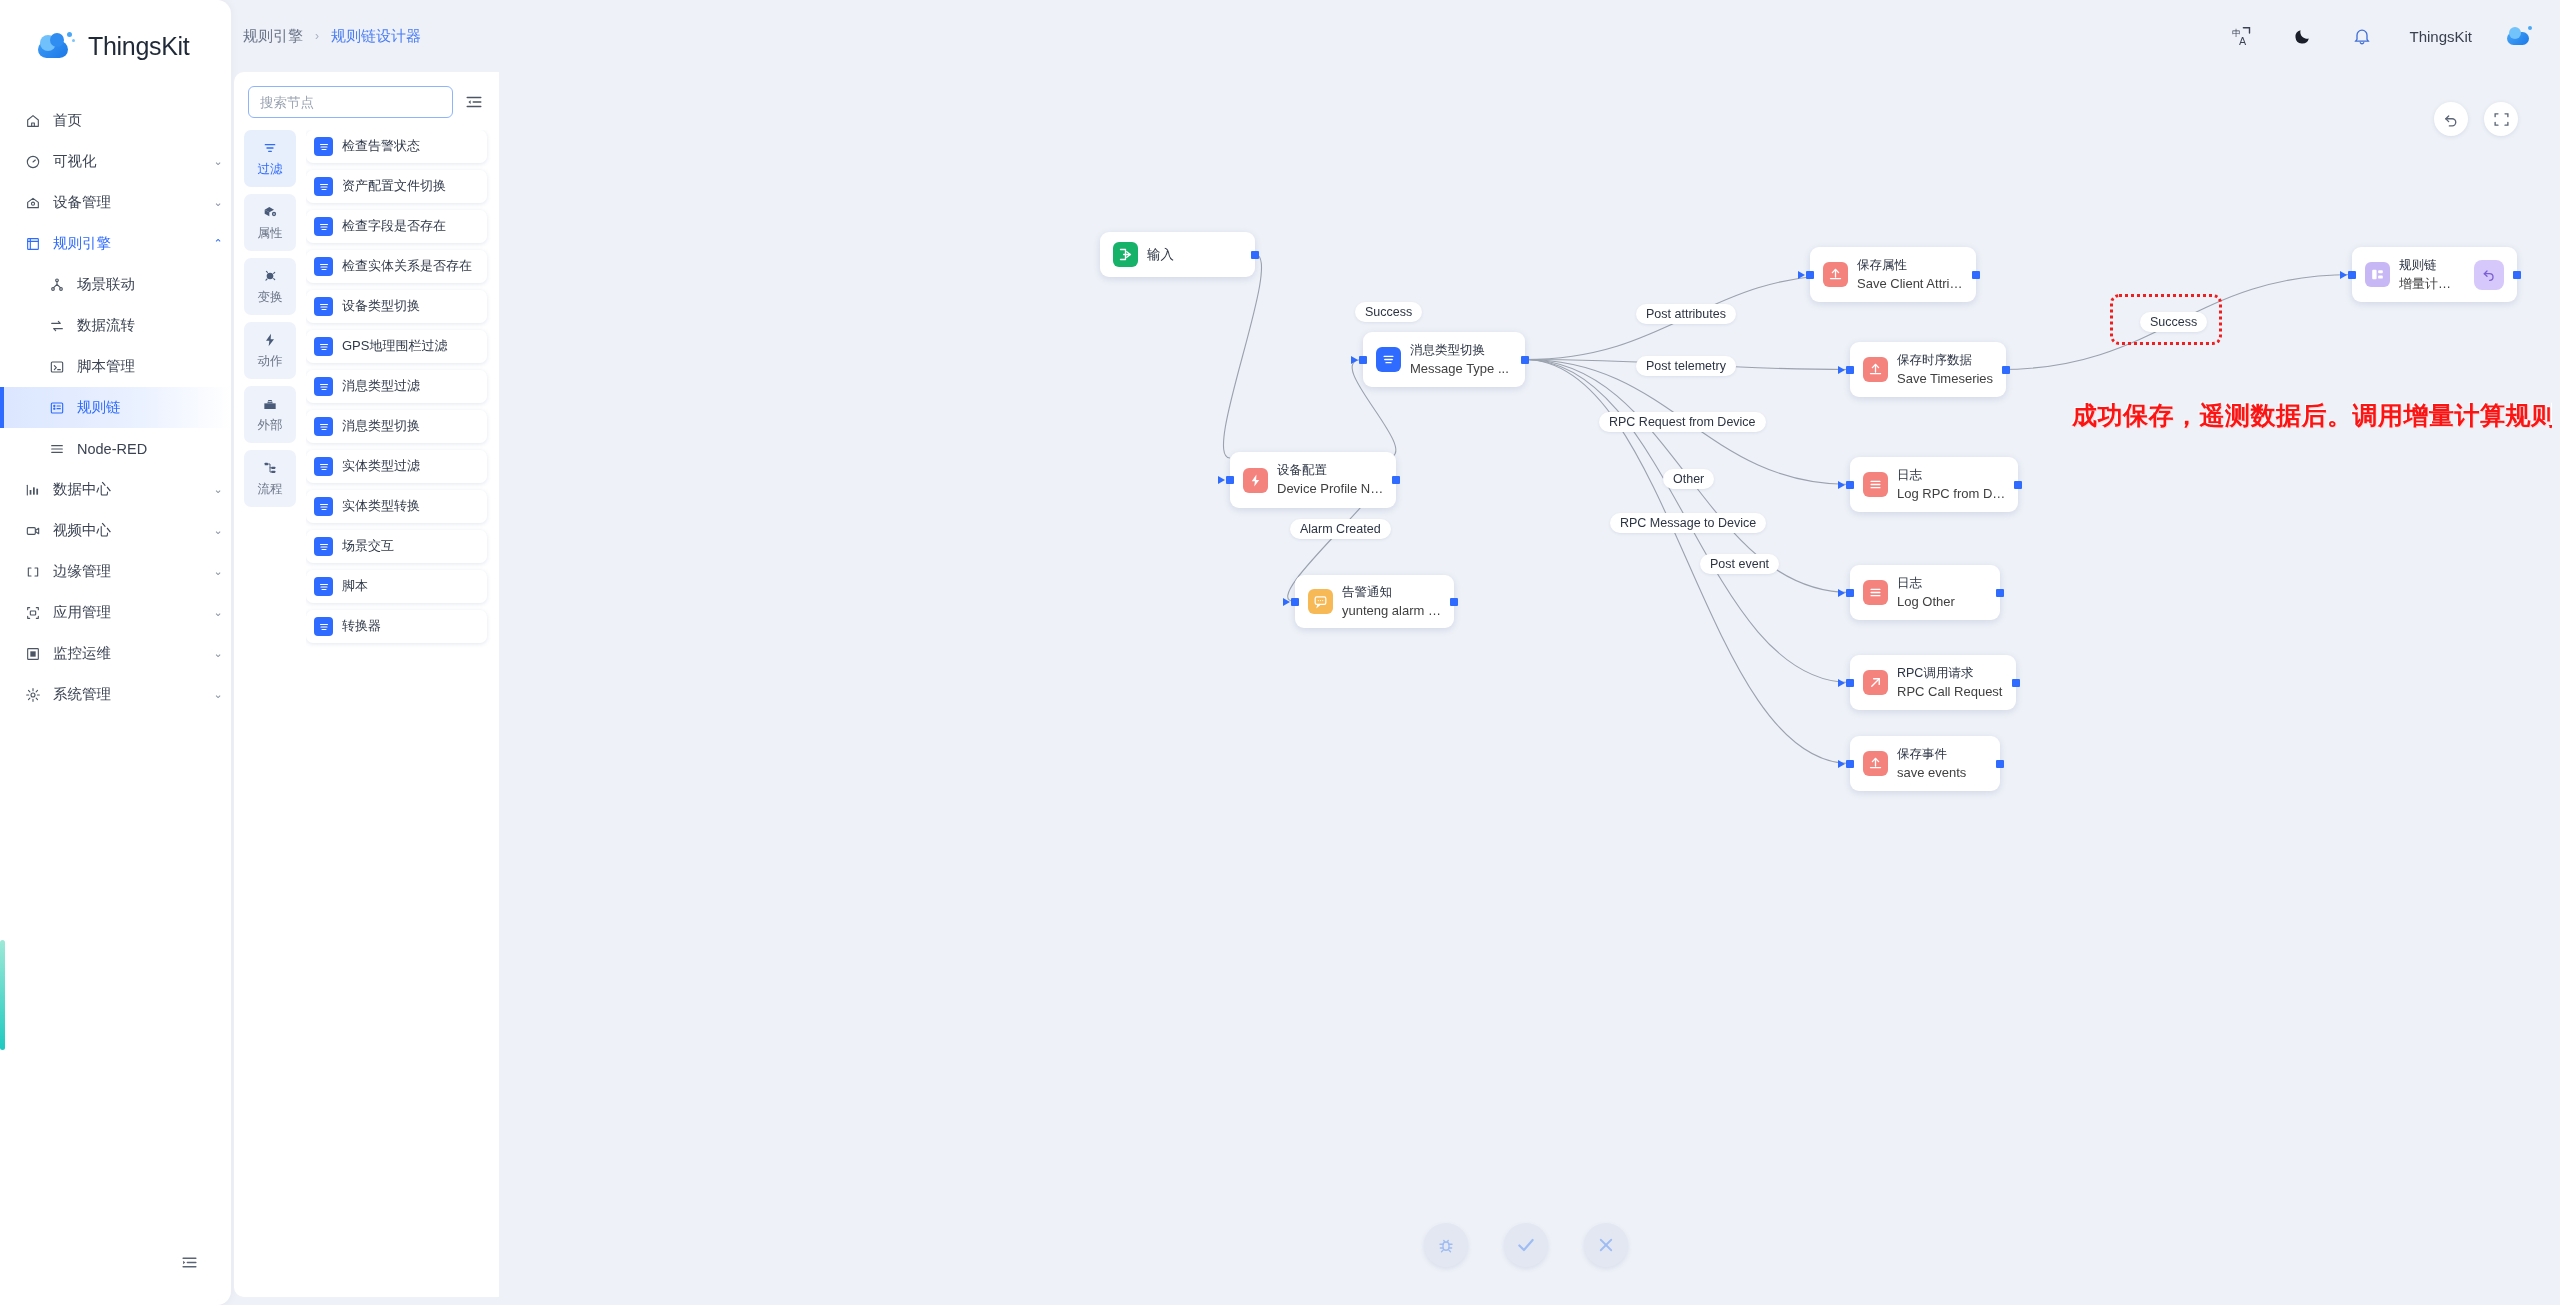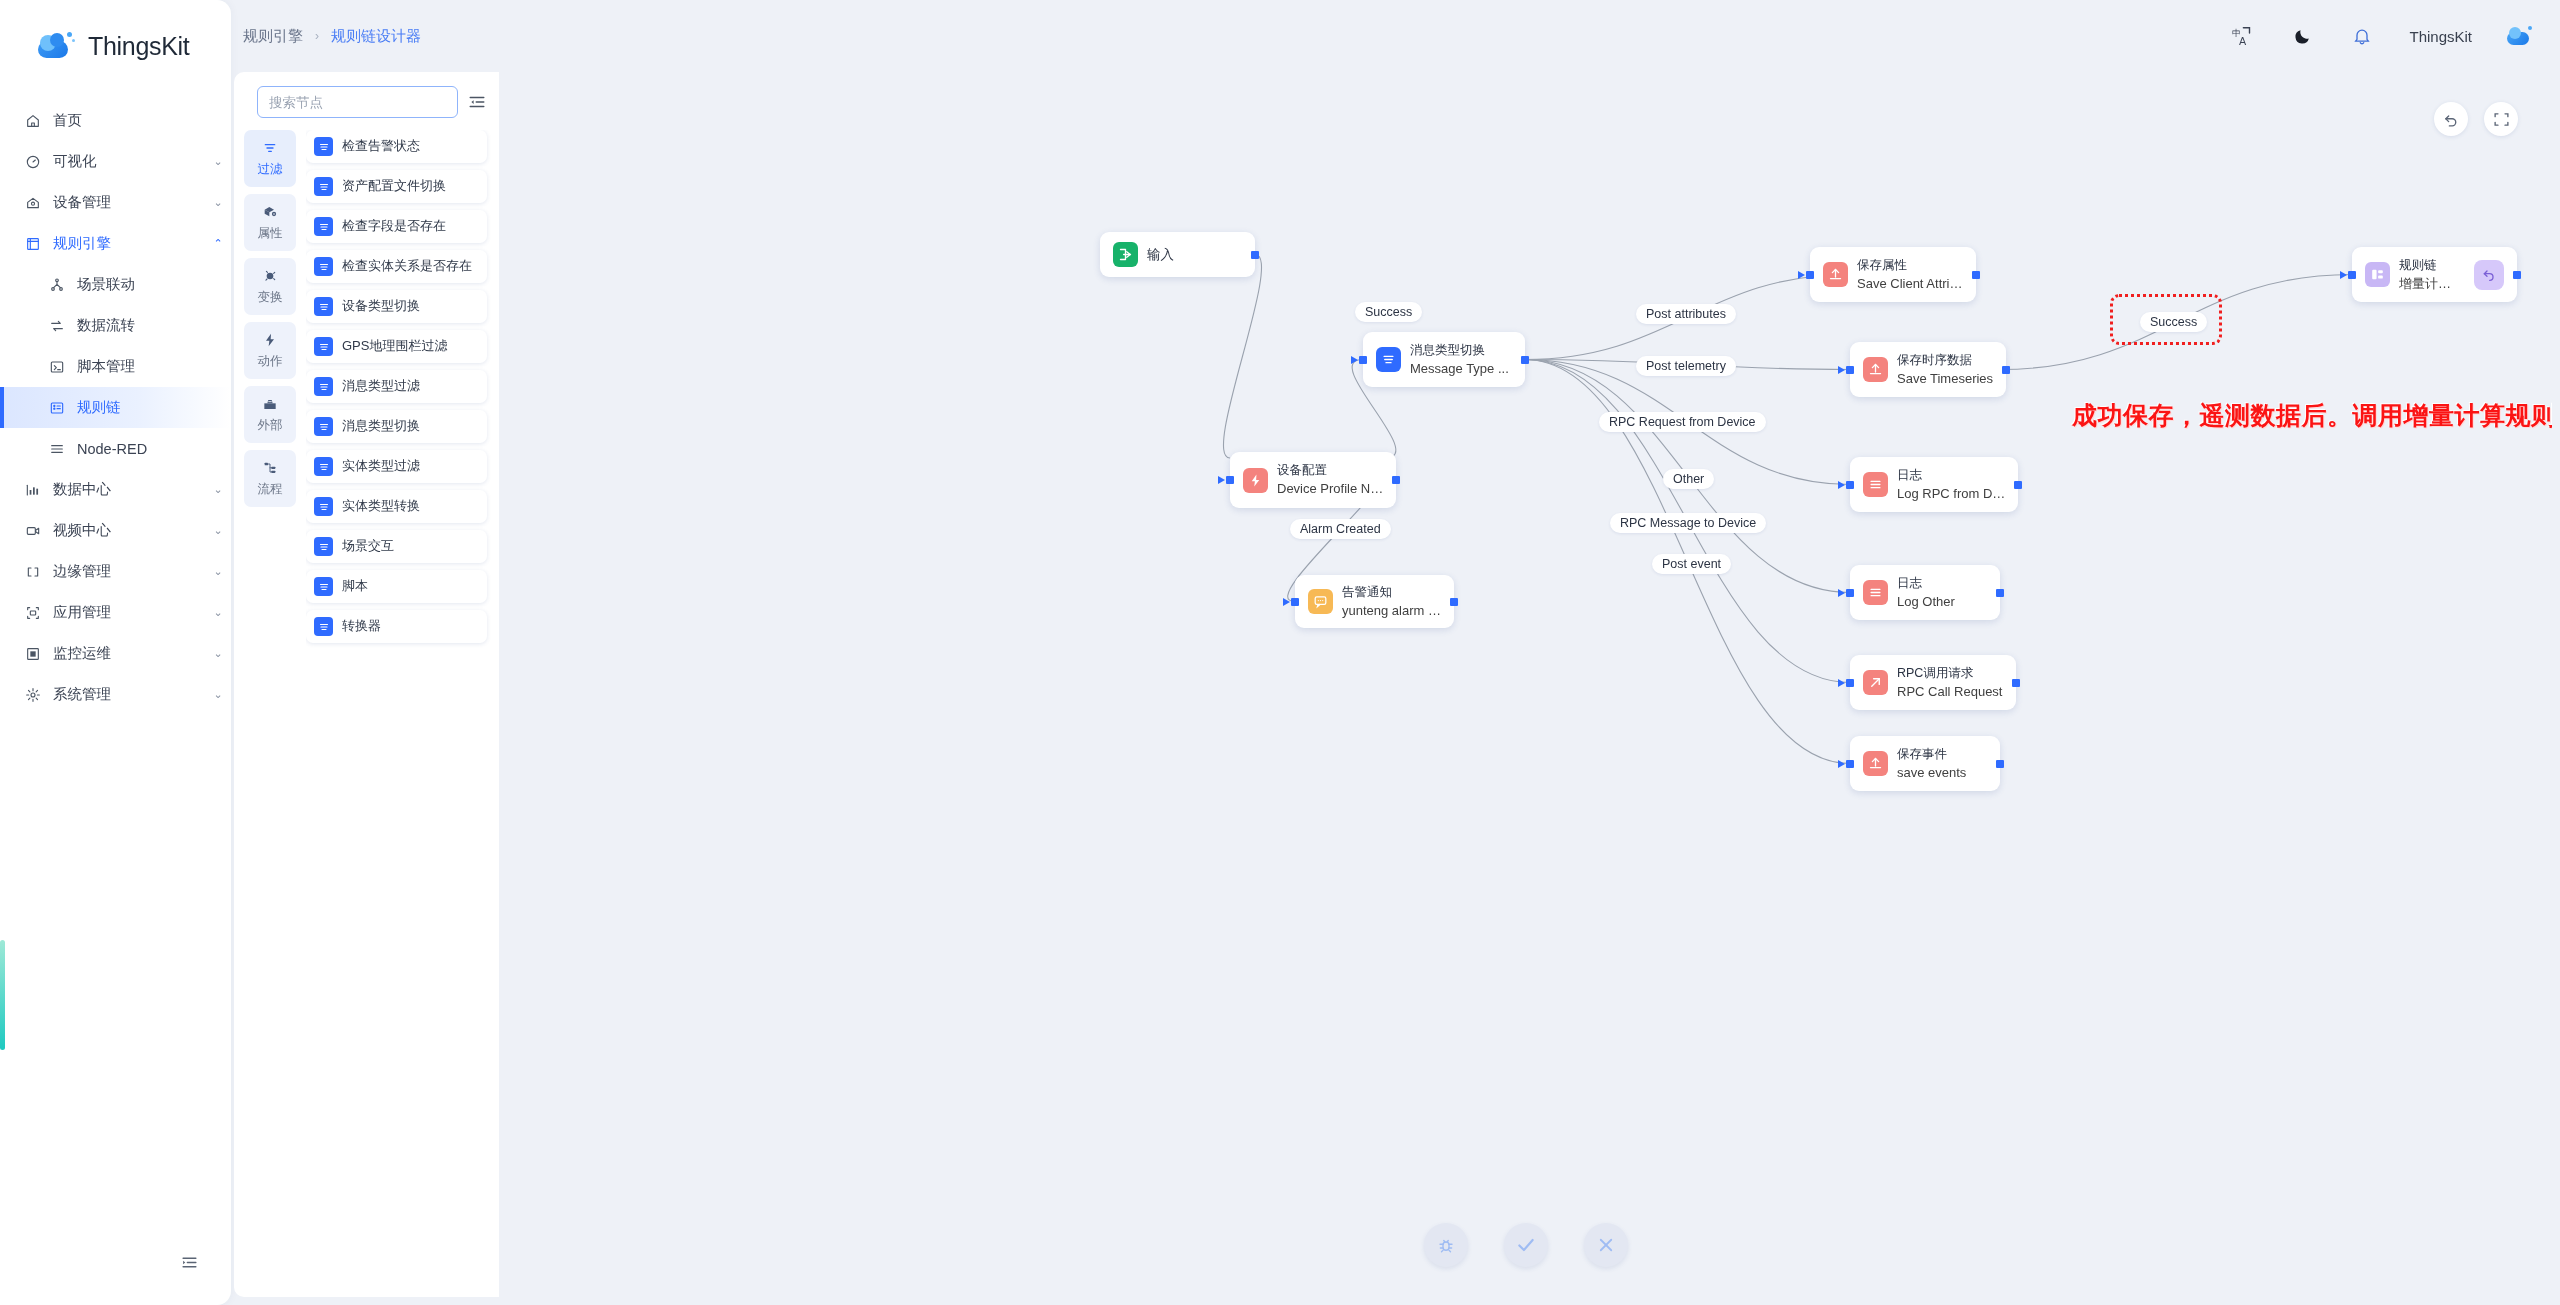--- a/index.html
+++ b/index.html
@@ -72,21 +72,21 @@
   #avatar .a1{position:absolute;left:1px;top:6px;width:22px;height:13px;border-radius:8px;background:linear-gradient(135deg,#49a6f6,#1a79e9);}
   #avatar .a2{position:absolute;left:3px;top:1px;width:12px;height:12px;border-radius:50%;background:#72c2fb;}
   #avatar .a3{position:absolute;left:22px;top:0px;width:4px;height:4px;border-radius:50%;background:#4aa7f7;}
 
   
   #palette{
     position:absolute; left:234px; top:72px; width:265px; bottom:8px;
     background:#fff; border-radius:10px 0 0 10px;
     display:flex; flex-direction:column;
   }
-  #search-row{ display:flex; align-items:center; gap:10px; padding:14px 14px 12px 23px;}
+  #search-row{ display:flex; align-items:center; gap:10px; padding:14px 14px 12px 14px;}
   #search-input{
     flex:1; height:32px; border:1px solid #8fb4fb; border-radius:6px;
     padding:0 11px; font-size:13.5px; color:#3d4553; outline:none;
     font-family:"Liberation Sans",sans-serif; background:#fff;
   }
   #search-input::placeholder{ color:#9aa3b2; }
   #filter-toggle{ width:22px;height:22px;display:flex;align-items:center;justify-content:center;color:#4b5563;cursor:pointer;}
 
   #palette-body{ flex:1; display:flex; gap:10px; padding:0 8px 10px 10px; overflow:hidden;}
   #cat-col{ width:52px; display:flex; flex-direction:column; gap:7px; flex:none;}
@@ -786,21 +786,21 @@
       </div>
     </div>
   <div id="labels-layer">
       <div class="elabel" style="left: 855px; top: 230px;">Success</div>
       <div class="elabel" style="left: 790px; top: 447px;">Alarm Created</div>
       <div class="elabel" style="left: 1136px; top: 232px;">Post attributes</div>
       <div class="elabel" style="left: 1136px; top: 284px;">Post telemetry</div>
       <div class="elabel" style="left: 1099px; top: 340px;">RPC Request from Device</div>
       <div class="elabel" style="left: 1163px; top: 397px;">Other</div>
       <div class="elabel" style="left: 1110px; top: 441px;">RPC Message to Device</div>
-      <div class="elabel" style="left: 1152px; top: 482px;">Post event</div>
+      <div class="elabel" style="left: 1200px; top: 482px;">Post event</div>
       <div class="elabel" style="left: 1640px; top: 240px;">Success</div>
     </div>
 
   <div id="sel-box" style="left:1610px;top:222px;width:112px;height:51px;"></div>
   <div id="annotation" style="left:1572px;top:327px;">成功保存，遥测数据后。调用增量计算规则链，进行后续计算</div>
 
   <div id="canvas-ctl">
     <span class="cc-btn">
       <svg width="17" height="17" viewBox="0 0 24 24" fill="none" stroke="currentColor" stroke-width="1.9" stroke-linecap="round" stroke-linejoin="round">
         <polyline points="8,7 4,11 8,15"></polyline>

